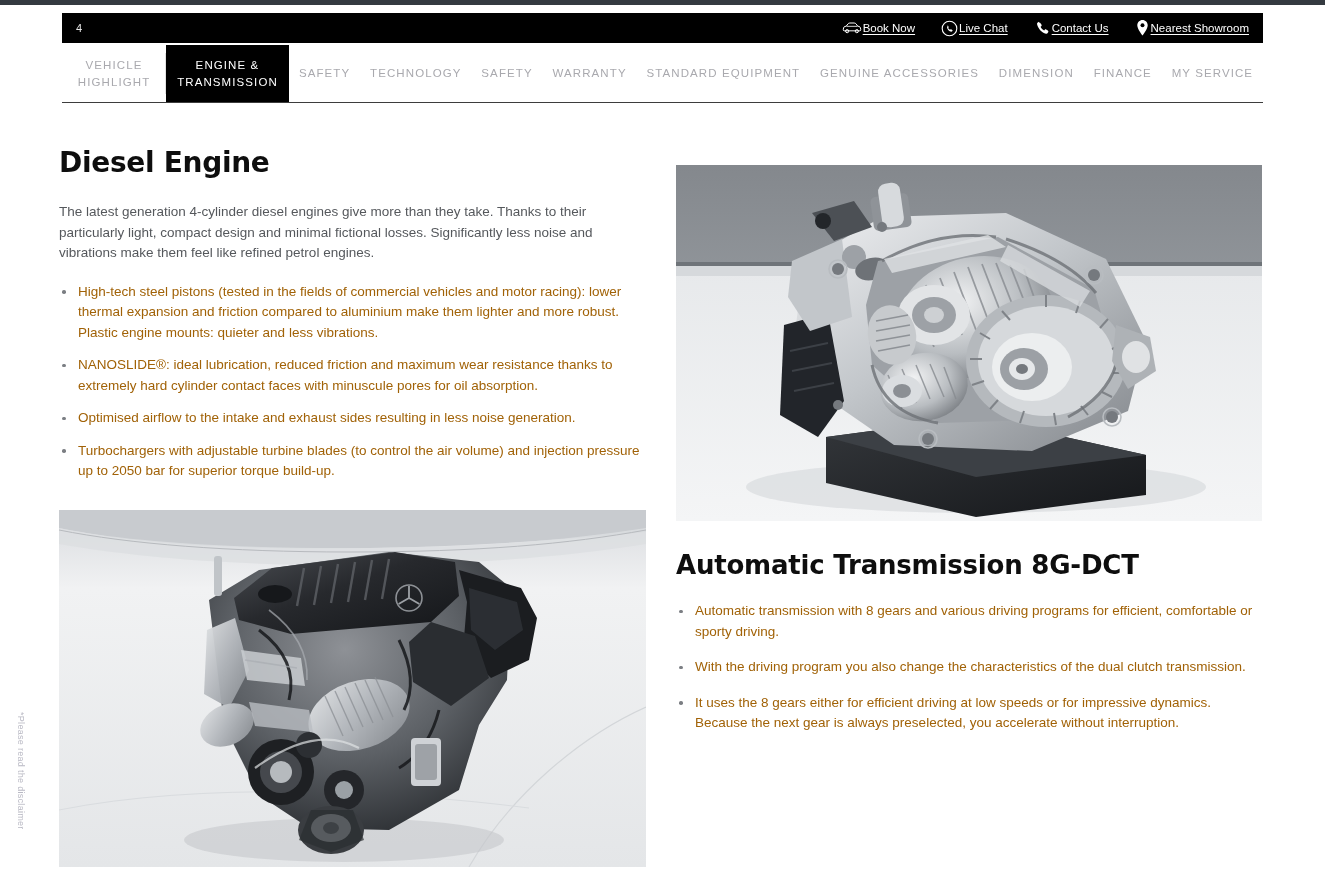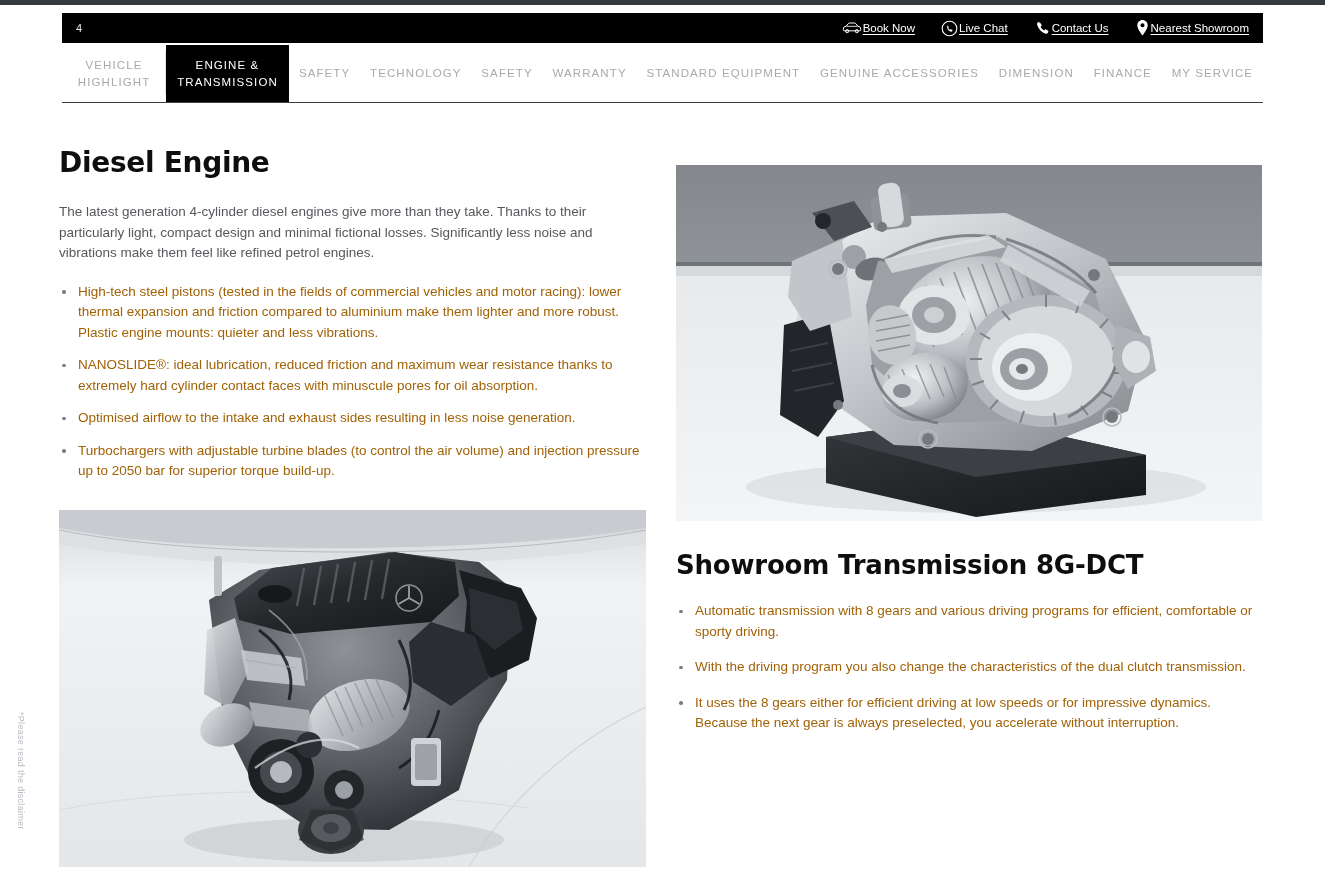--- a/index.html
+++ b/index.html
@@ -558,21 +558,21 @@
           <circle cx="458" cy="186" r="9"></circle>
           <circle cx="436" cy="252" r="9"></circle>
           <circle cx="252" cy="274" r="9"></circle>
         </g>
 
         <path d="M440 160 L474 172 L480 206 L452 224 L436 196z" fill="#aeb2b6"></path>
         <ellipse cx="460" cy="192" rx="14" ry="16" fill="#e0e2e4"></ellipse>
       </svg>
     </div>
 
-    <h1 class="right-title">Showroom Transmission 8G-DCT</h1>
+    <h1 class="right-title">Automatic Transmission 8G-DCT</h1>
     <ul class="bullets tight">
       <li>Automatic transmission with 8 gears and various driving programs for efficient, comfortable or sporty driving.</li>
       <li>With the driving program you also change the characteristics of the dual clutch transmission.</li>
       <li>It uses the 8 gears either for efficient driving at low speeds or for impressive dynamics. Because the next gear is always preselected, you accelerate without interruption.</li>
     </ul>
   </div>
 
 </div>
 
 </body></html>

